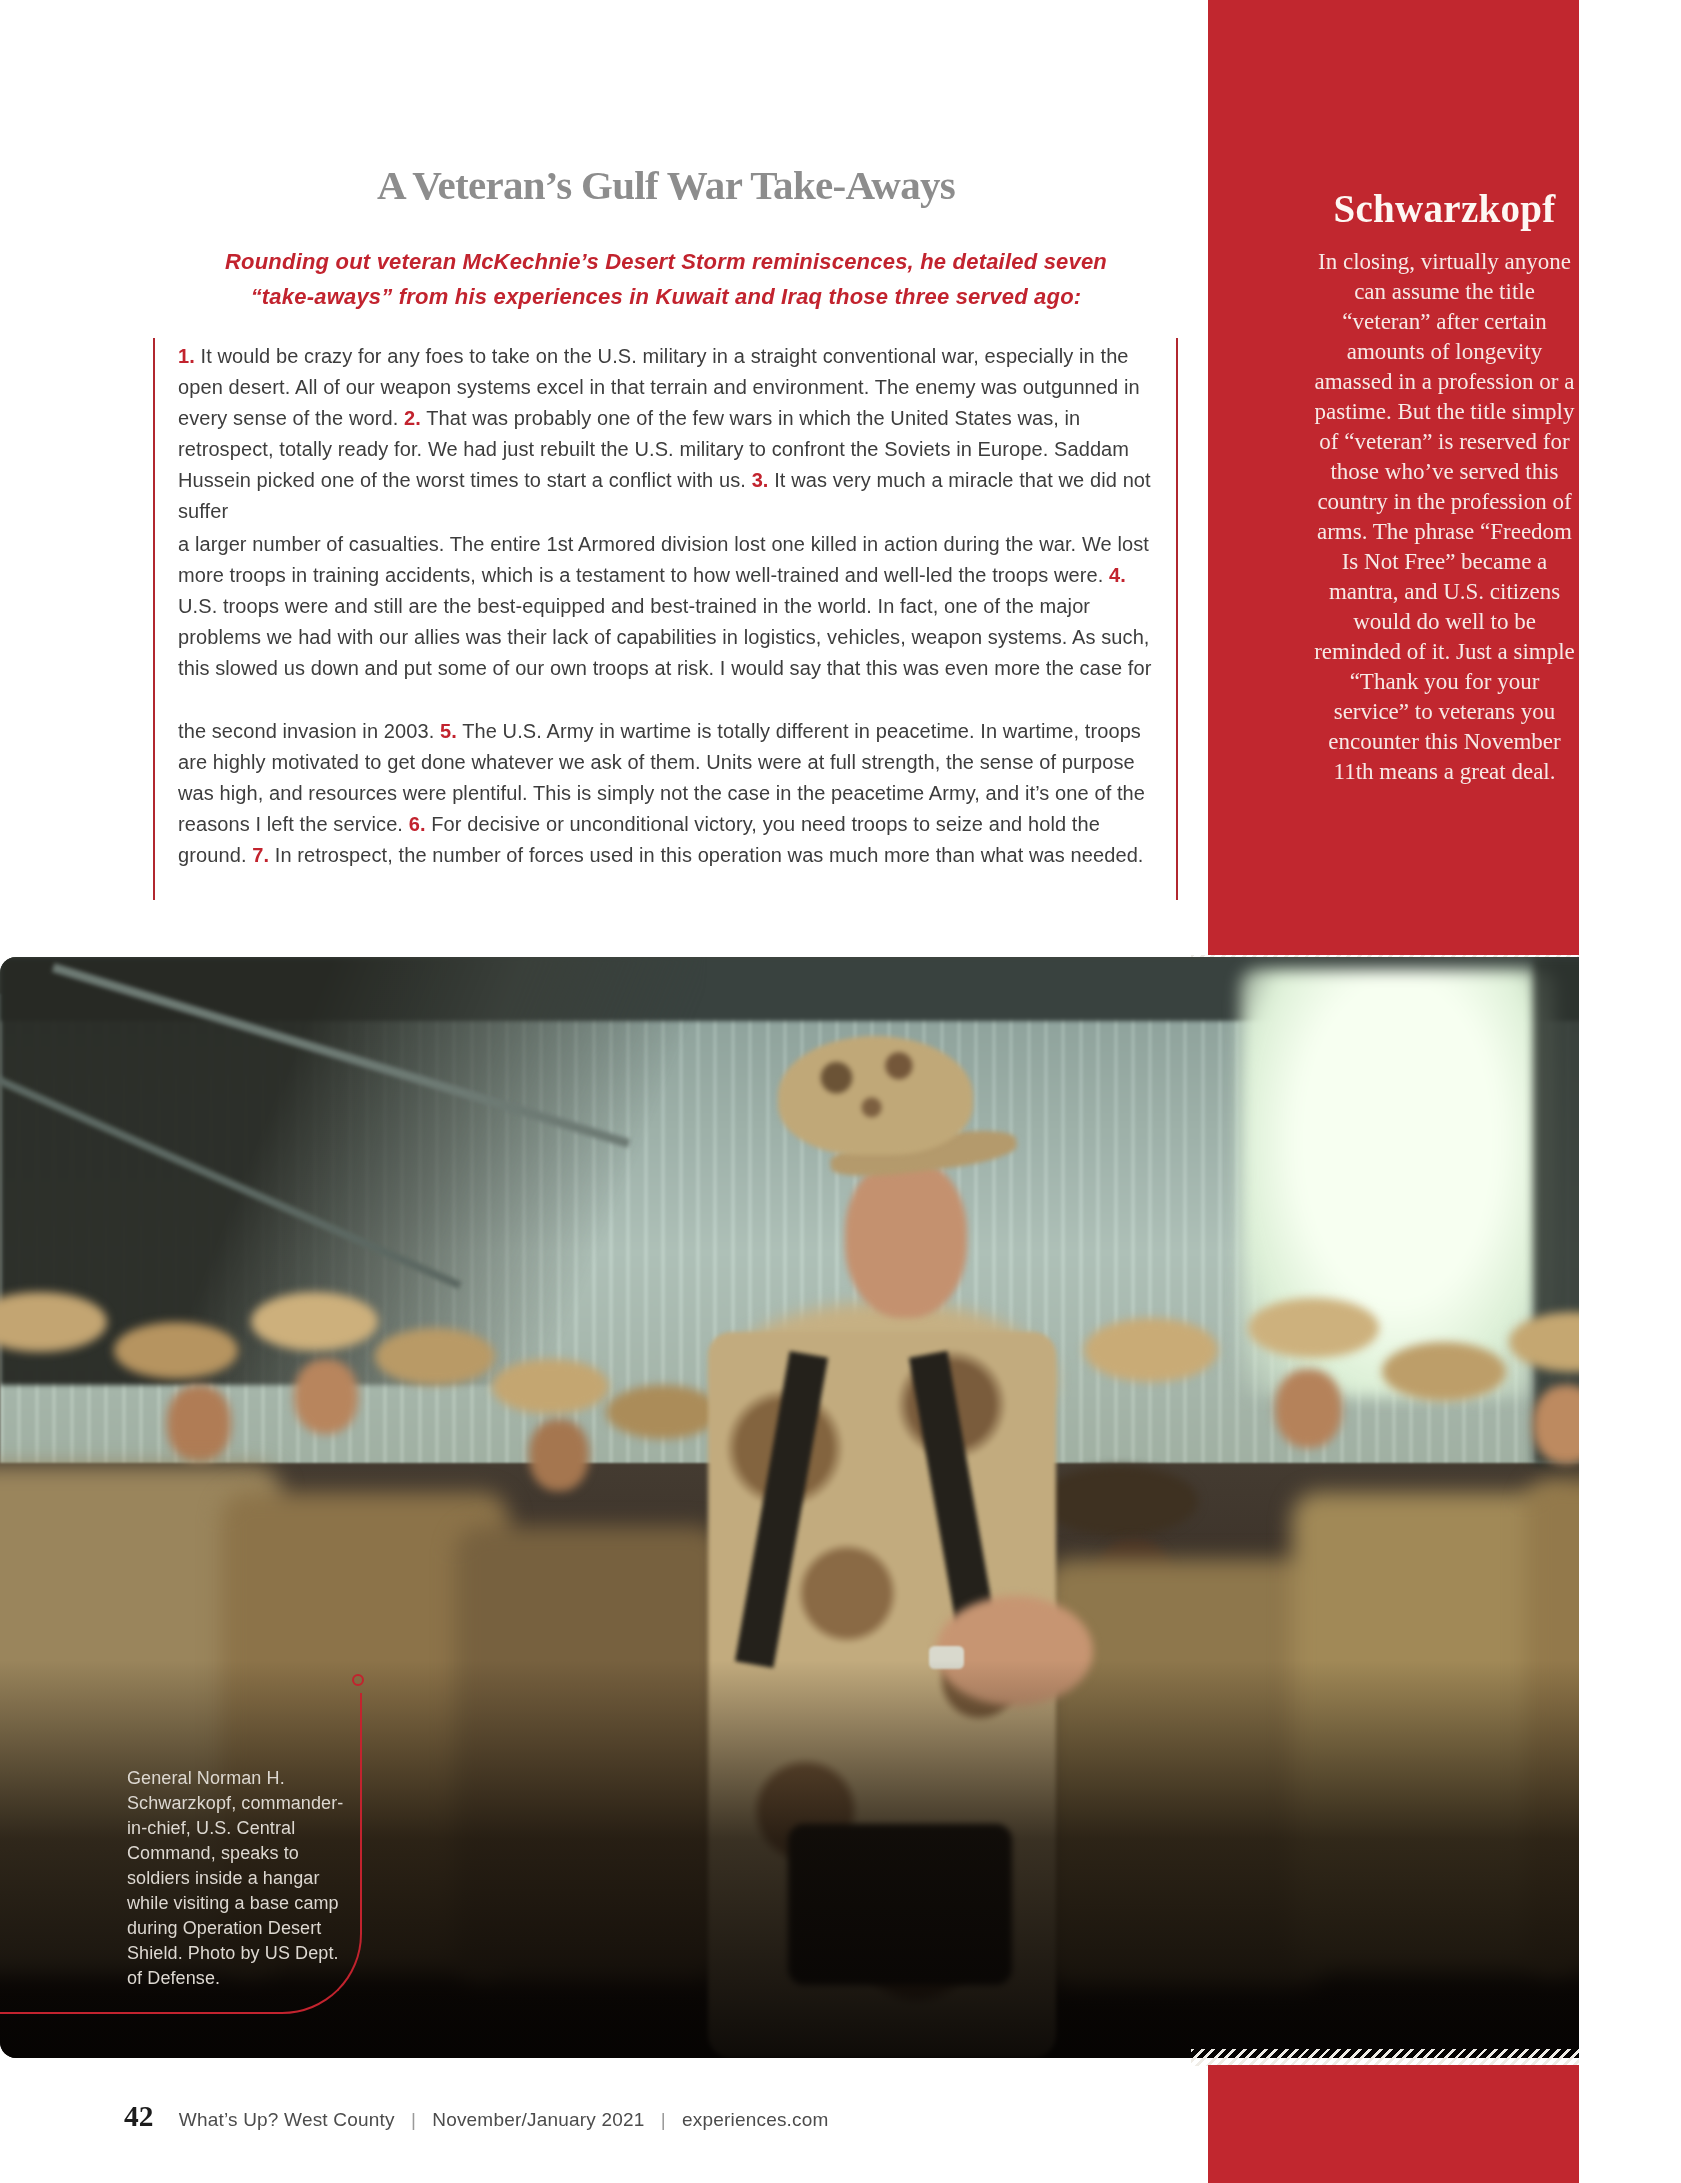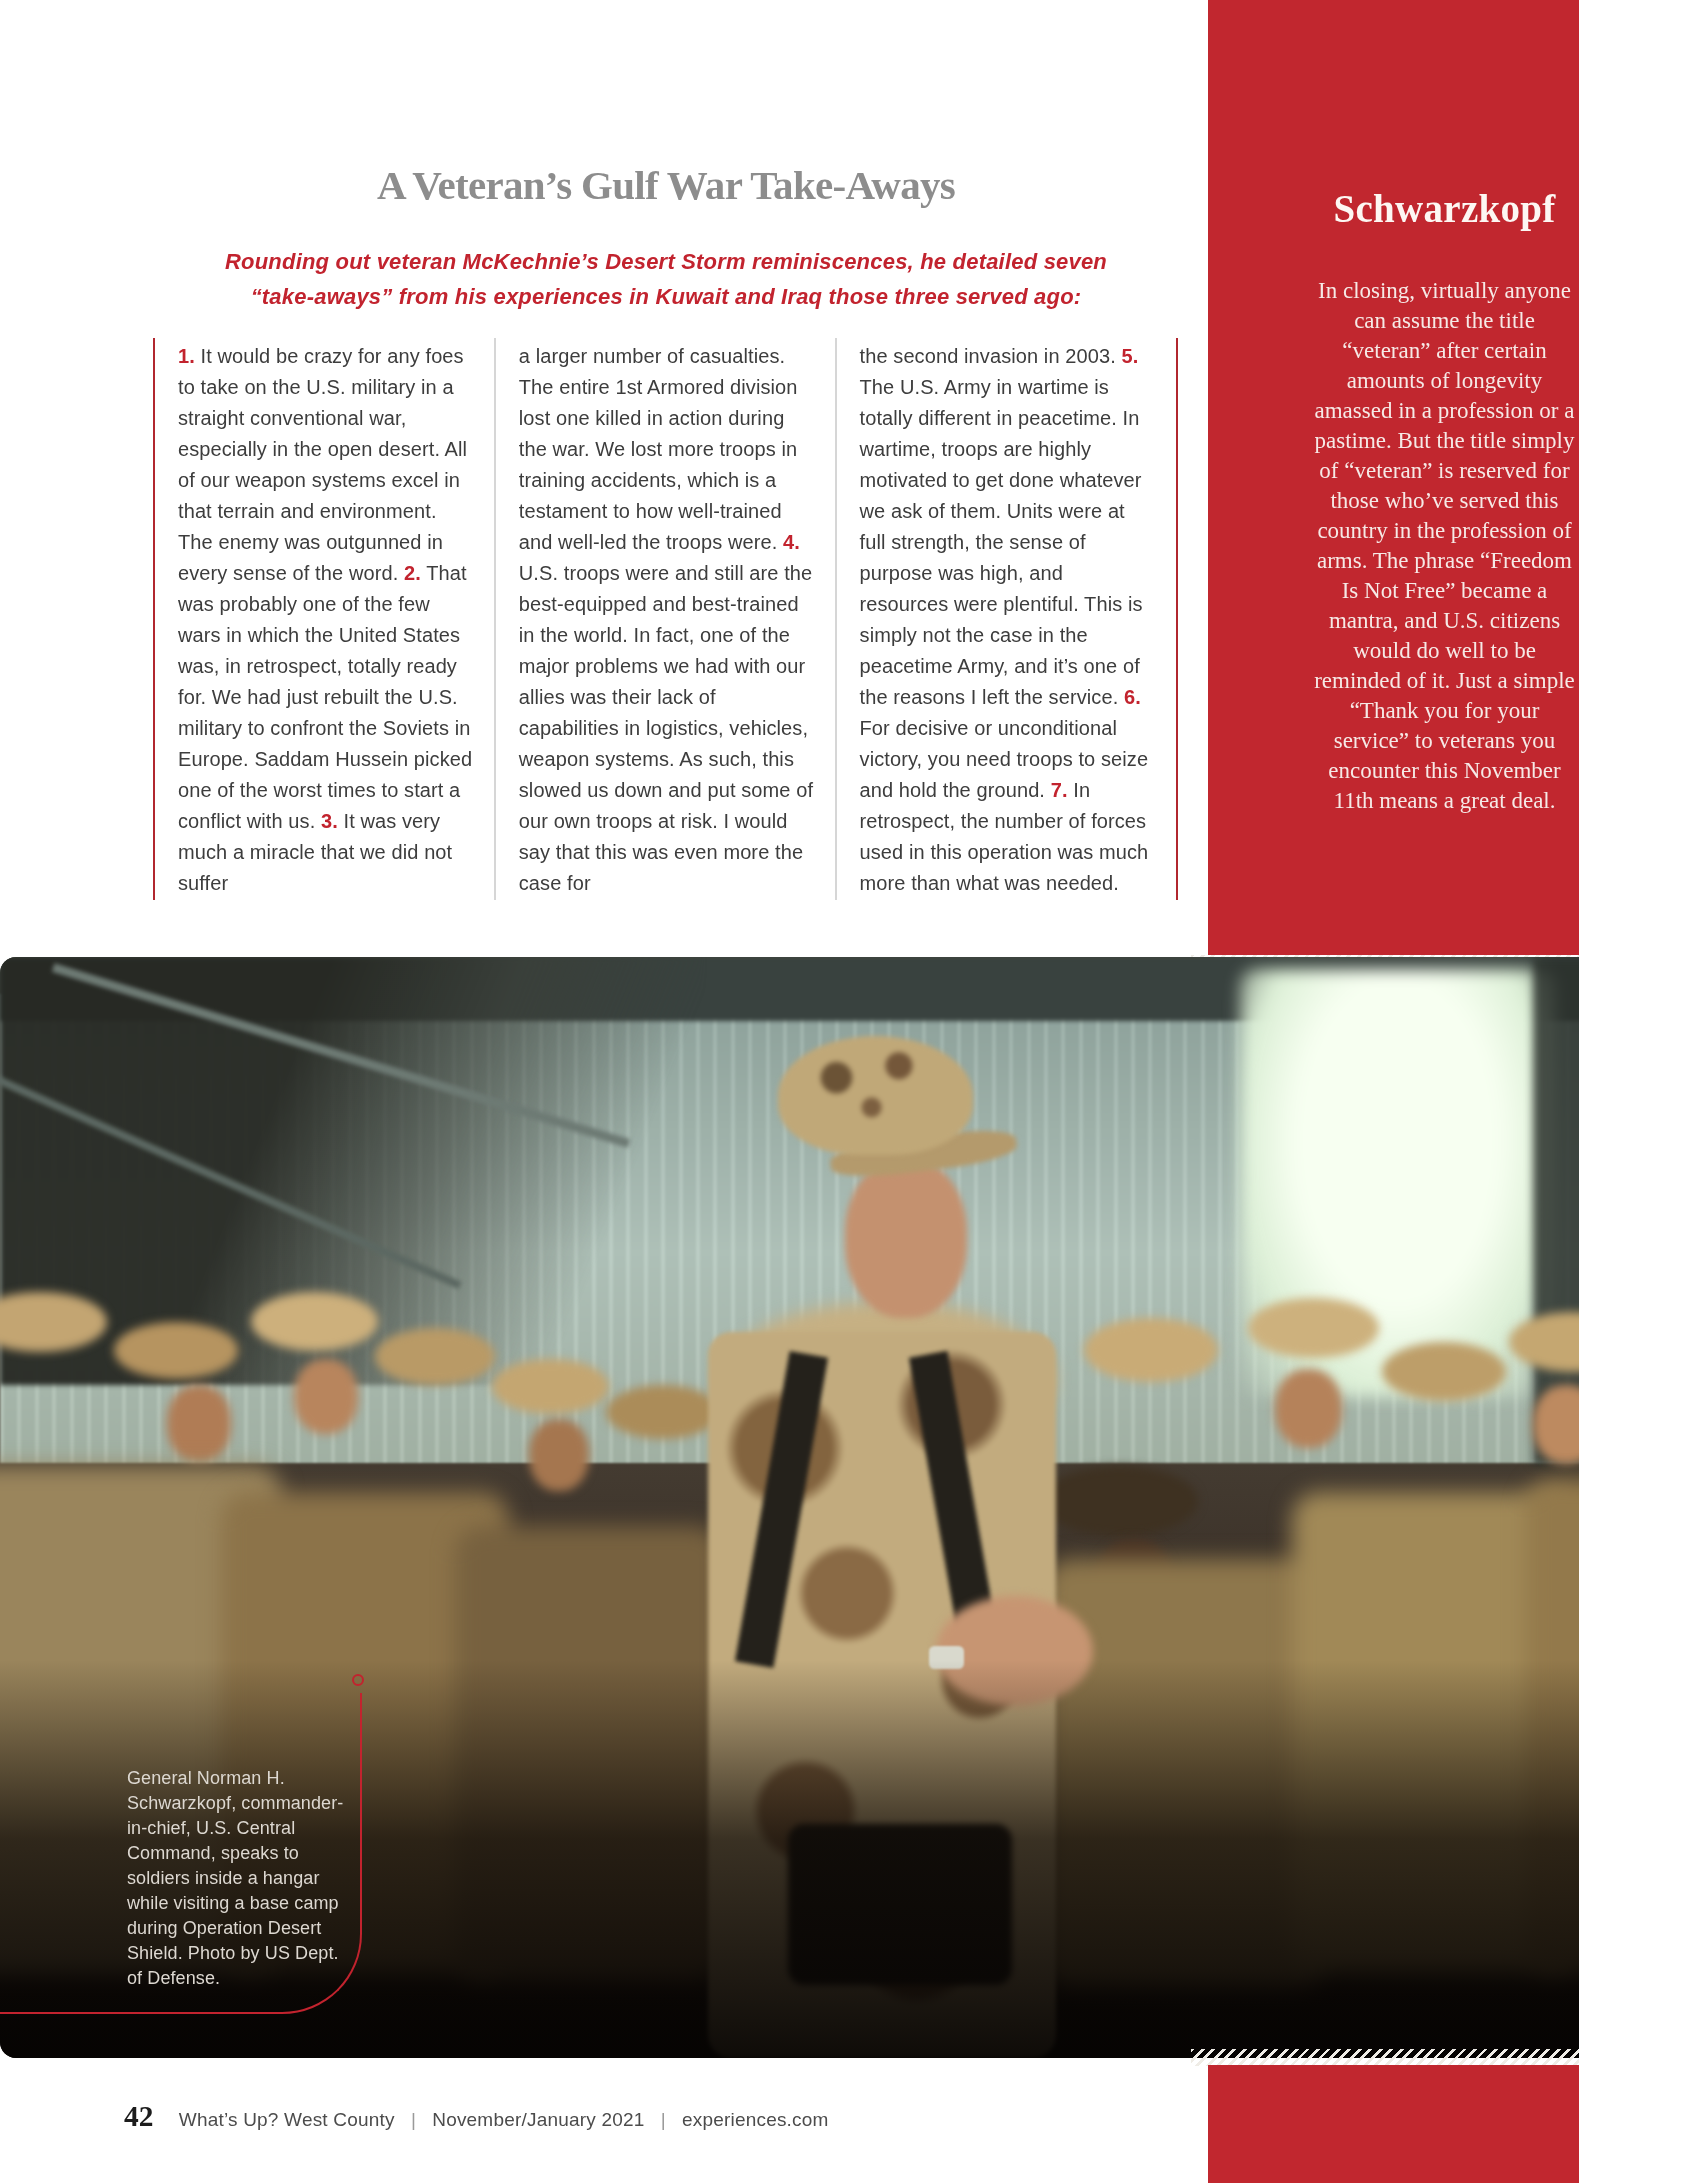--- a/index.html
+++ b/index.html
@@ -18,39 +18,40 @@
   .subtitle {
     margin-top:35px; font-style:italic; font-weight:bold;
     font-size:22px; line-height:35px; color:#c2232e; letter-spacing:0.2px;
   }
 
   
   .columns {
     position:absolute; left:153px; top:338px; width:1025px; height:562px;
     display:flex; border-left:2px solid #b1272f; border-right:2px solid #b1272f;
     overflow:hidden;
+    flex-direction:column;
   }
   .col {
     flex:1 1 0; padding:2.7px 21.4px 0 23px;
     font-size:20px; line-height:31px; color:#3d3d3d; letter-spacing:0.1px;
   }
   .col .num { color:#c2232e; font-weight:bold; }
   .col-divider { width:1.3px; background:#d6d6d6; }
 
   
   .postscript {
     position:absolute; left:1208px; top:0; width:473px; height:955px;
     background:#c1272f; color:#f8ece9; text-align:center;
   }
   .postscript h2 {
     margin-top:186px; font-family:"Liberation Serif", serif;
     font-weight:700; font-size:39px; color:#fdf7f3; letter-spacing:0.3px;
   }
   .postscript p {
-    margin-top:45px; padding:0 106px;
+    margin-top:16px; padding:0 106px;
     font-family:"Liberation Serif", serif; font-size:23px; line-height:30px;
     color:#f6e9e6;
   }
 
   
   .hatch {
     position:absolute; left:1191px; width:491px; height:17.4px;
     background:repeating-linear-gradient(135deg, #efece6 0 2.7px, rgba(0,0,0,0) 2.7px 7.4px);
   }
   .hatch-top { top:955px; }

